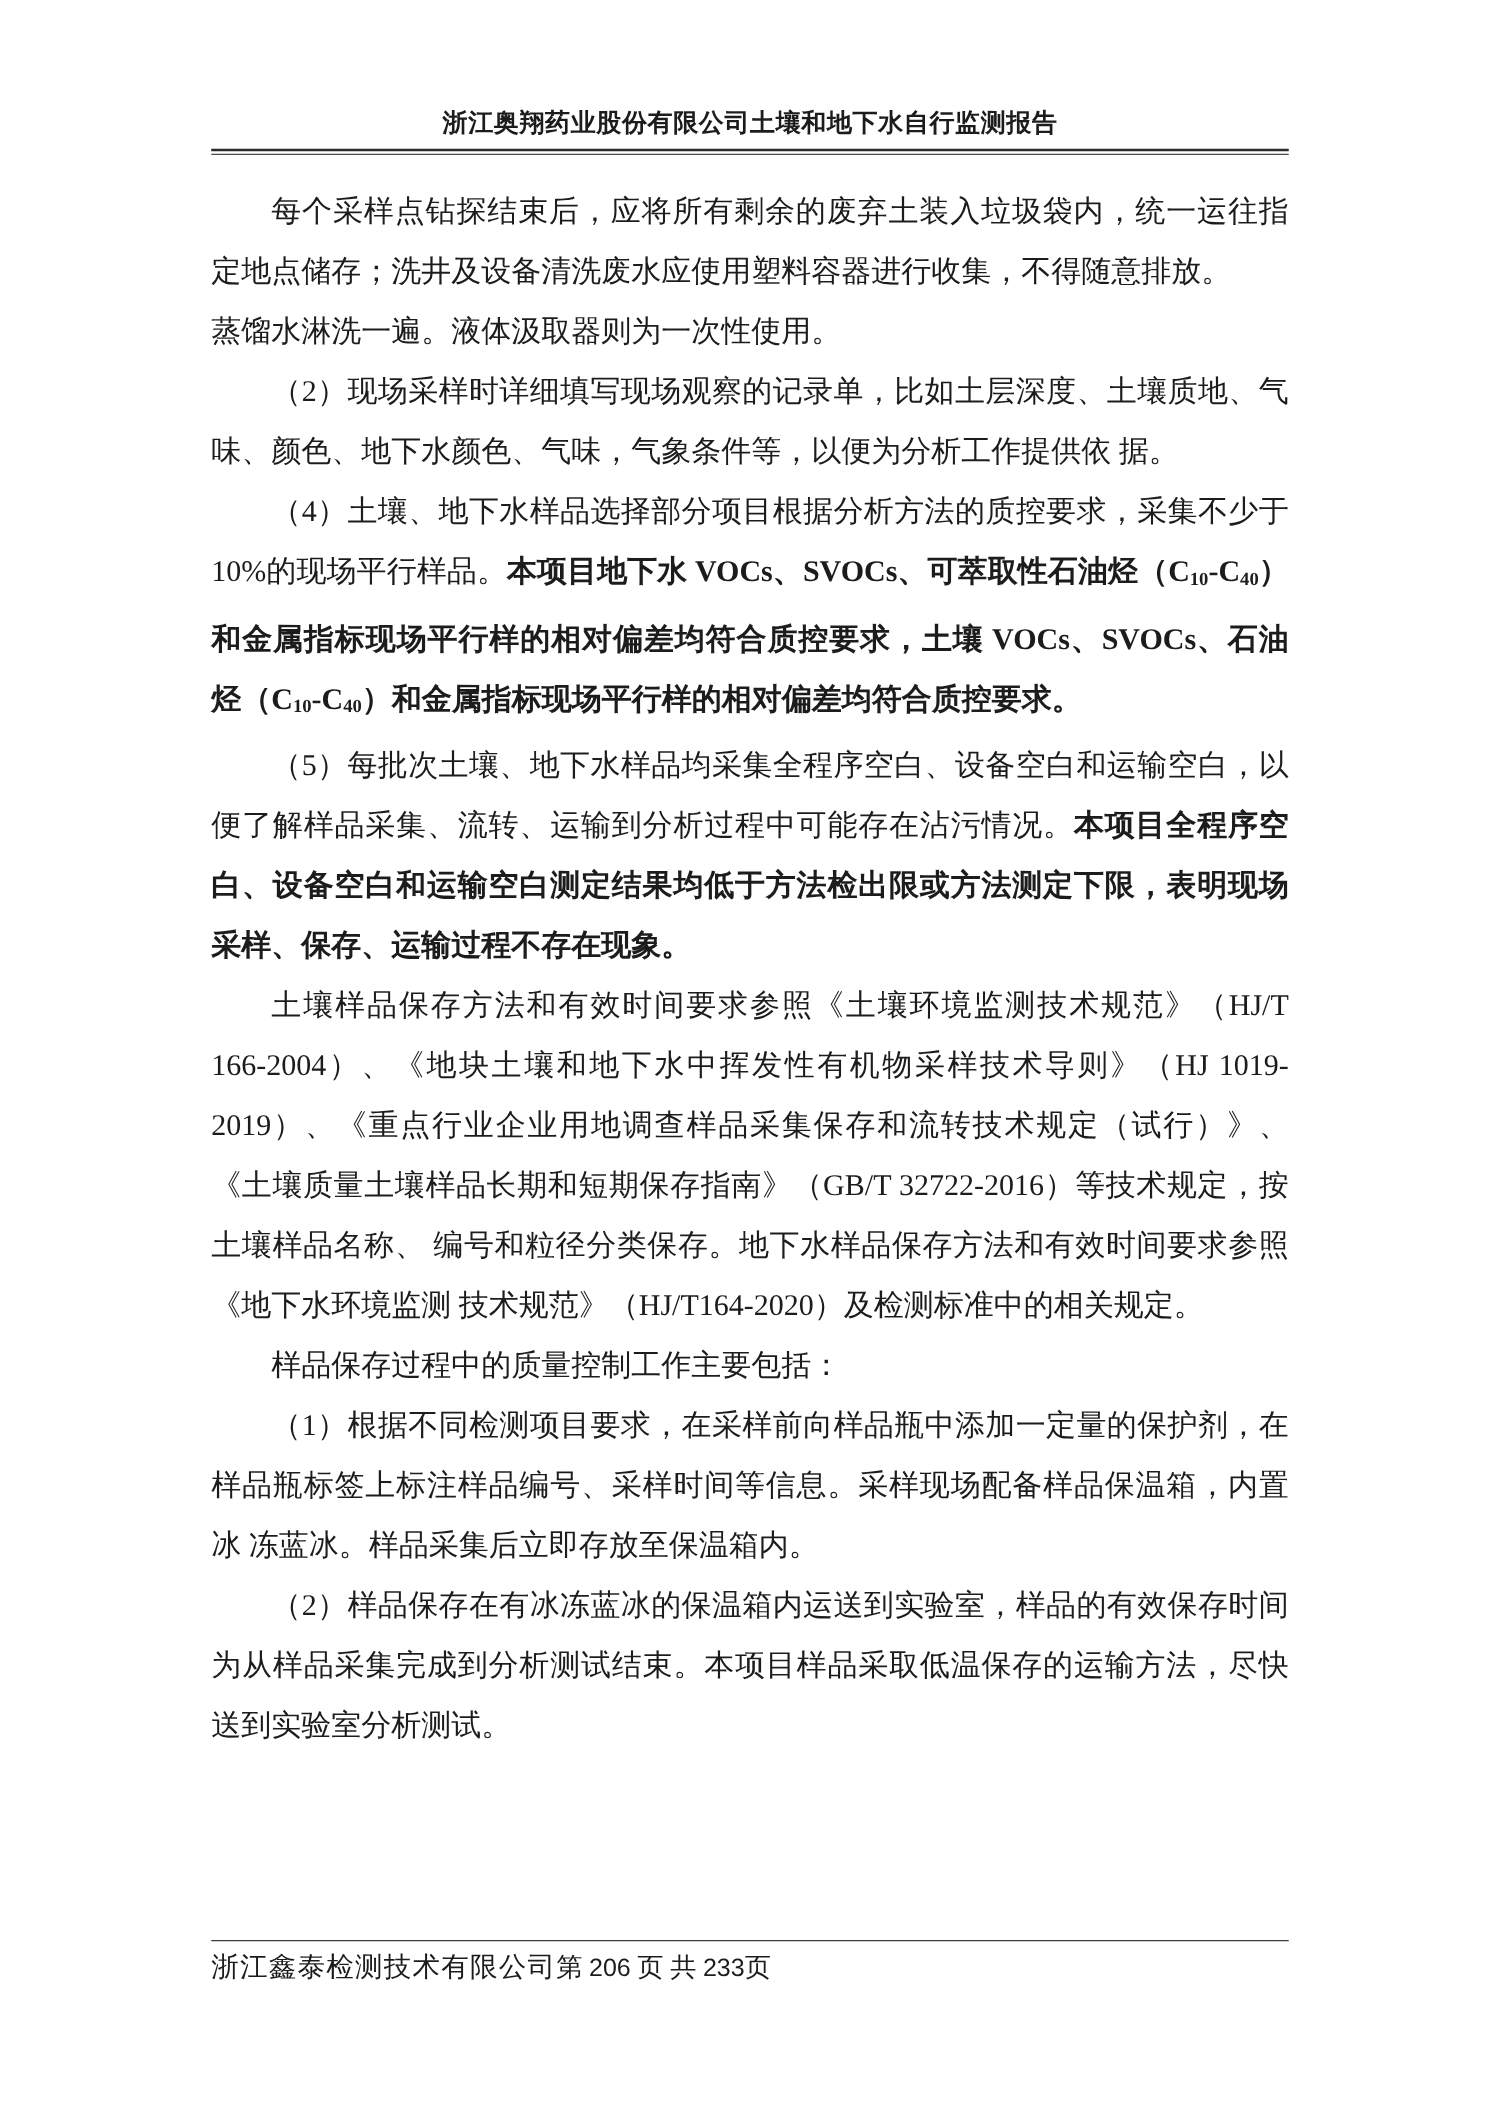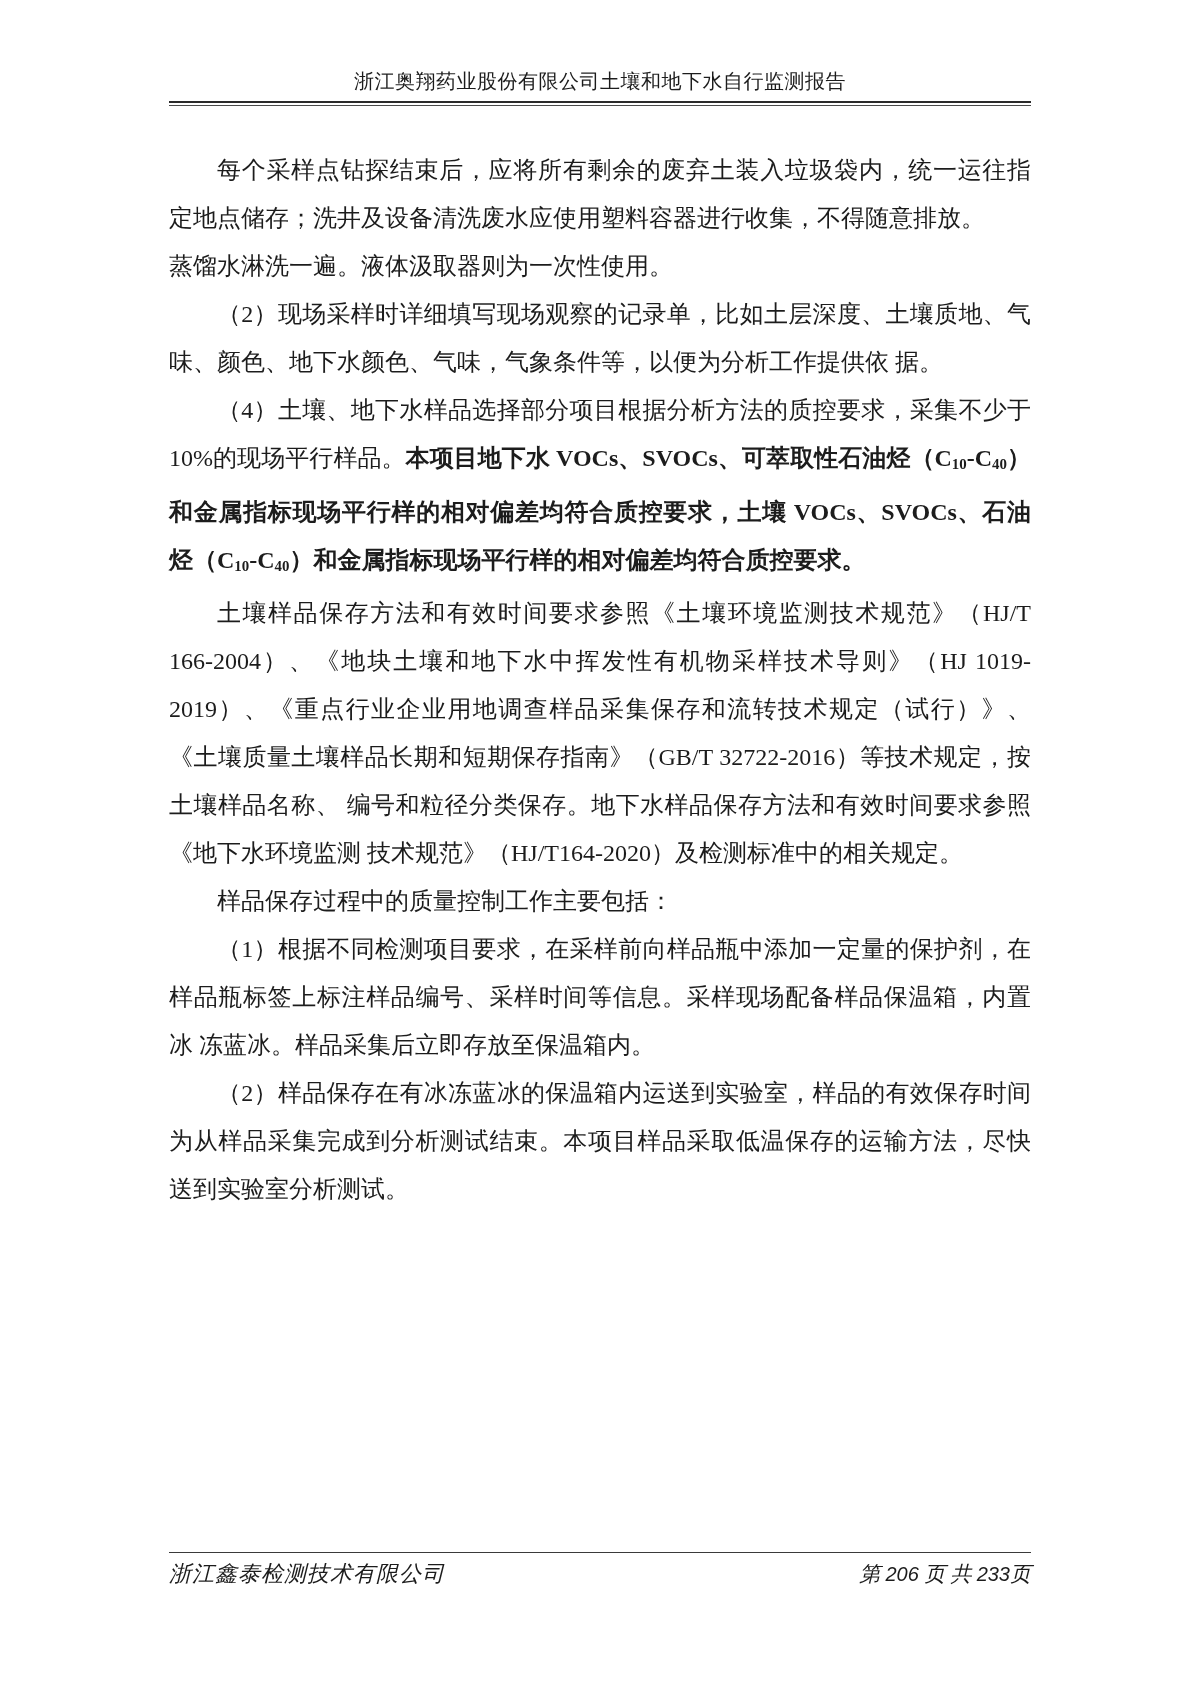--- a/index.html
+++ b/index.html
@@ -12,23 +12,24 @@
     width: 1199px;
     height: 1696px;
     background: #ffffff;
     overflow: hidden;
     font-family: "Liberation Serif", "DejaVu Serif", serif;
     color: #1c1c1c;
   }
   
   .header {
     position: absolute;
-    top: 68px;
+    top: 86px;
     left: 169px;
     width: 862px;
+    font-weight: bold;
   }
   .header-title {
     text-align: center;
     font-size: 20px;
     line-height: 26px;
     letter-spacing: 0.5px;
     white-space: nowrap;
   }
   .header-rule-thick {
     margin-top: 7px;
@@ -74,23 +75,22 @@
     left: 169px;
     width: 862px;
   }
   .footer-rule {
     height: 1px;
     background: #3a3a3a;
   }
   .footer-row {
     margin-top: 6px;
     display: flex;
-    justify-content: space-between;
+    justify-content: flex-start;
     align-items: baseline;
-    font-style: italic;
   }
   .footer-company {
     font-size: 22px;
     letter-spacing: 1px;
   }
   .footer-page {
     font-size: 21px;
   }
   .num {
     font-family: "Liberation Sans", "DejaVu Sans", sans-serif;
@@ -107,20 +107,21 @@
     <div class="header-rule-thick"></div>
     <div class="header-rule-thin"></div>
   </div>
 
   <div class="doc-body">
 
   <p class="para"><span>每个采样点钻探结束后，应将所有剩余的废弃土装入垃圾袋内，统一运往指定地点储存；洗井及设备清洗废水应使用塑料容器进行收集，不得随意排放。</span></p>
       <p class="para noindent"><span>蒸馏水淋洗一遍。液体汲取器则为一次性使用。</span></p>
       <p class="para"><span>（2）现场采样时详细填写现场观察的记录单，比如土层深度、土壤质地、气味、颜色、地下水颜色、气味，气象条件等，以便为分析工作提供依 据。</span></p>
       <p class="para"><span>（4）土壤、地下水样品选择部分项目根据分析方法的质控要求，采集不少于 10%的现场平行样品。</span><span class="b">本项目地下水 VOCs、SVOCs、可萃取性石油烃（C</span><span class="b sub">10</span><span class="b">-C</span><span class="b sub">40</span><span class="b">）和金属指标现场平行样的相对偏差均符合质控要求，土壤 VOCs、SVOCs、石油烃（C</span><span class="b sub">10</span><span class="b">-C</span><span class="b sub">40</span><span class="b">）和金属指标现场平行样的相对偏差均符合质控要求。</span></p>
+      <p class="para"><span>（5）每批次土壤、地下水样品均采集全程序空白、设备空白和运输空白，以便了解样品采集、流转、运输到分析过程中可能存在沾污情况。</span><span class="b">本项目全程序空白、设备空白和运输空白测定结果均低于方法检出限或方法测定下限，表明现场采样、保存、运输过程不存在现象。</span></p>
       <p class="para"><span>土壤样品保存方法和有效时间要求参照《土壤环境监测技术规范》（HJ/T 166-2004）、《地块土壤和地下水中挥发性有机物采样技术导则》（HJ 1019-2019）、《重点行业企业用地调查样品采集保存和流转技术规定（试行）》、《土壤质量土壤样品长期和短期保存指南》（GB/T 32722-2016）等技术规定，按土壤样品名称、 编号和粒径分类保存。地下水样品保存方法和有效时间要求参照《地下水环境监测 技术规范》（HJ/T164-2020）及检测标准中的相关规定。</span></p>
       <p class="para"><span>样品保存过程中的质量控制工作主要包括：</span></p>
       <p class="para"><span>（1）根据不同检测项目要求，在采样前向样品瓶中添加一定量的保护剂，在样品瓶标签上标注样品编号、采样时间等信息。采样现场配备样品保温箱，内置冰 冻蓝冰。样品采集后立即存放至保温箱内。</span></p>
       <p class="para"><span>（2）样品保存在有冰冻蓝冰的保温箱内运送到实验室，样品的有效保存时间为从样品采集完成到分析测试结束。本项目样品采取低温保存的运输方法，尽快送到实验室分析测试。</span></p>
     </div>
 
   <div class="footer">
     <div class="footer-rule"></div>
     <div class="footer-row">
       <span class="footer-company">浙江鑫泰检测技术有限公司</span>

